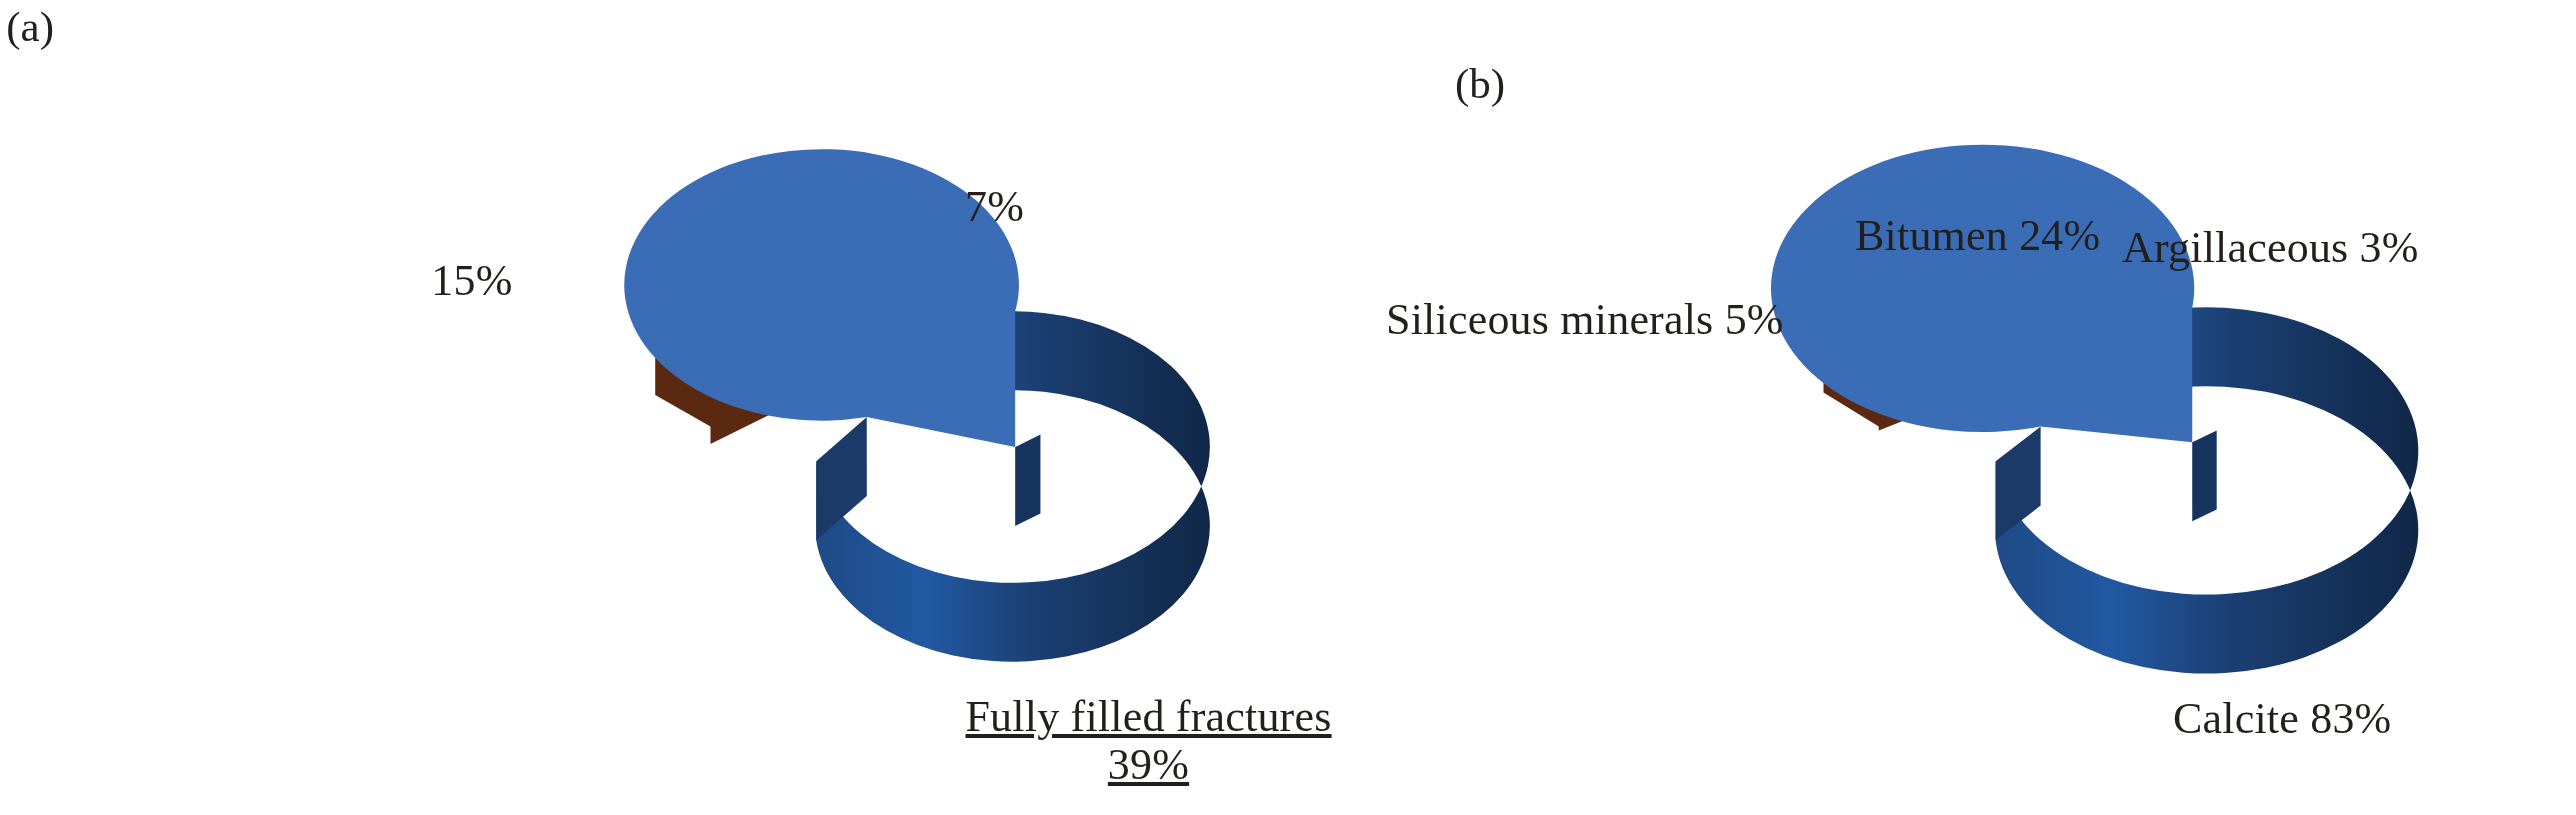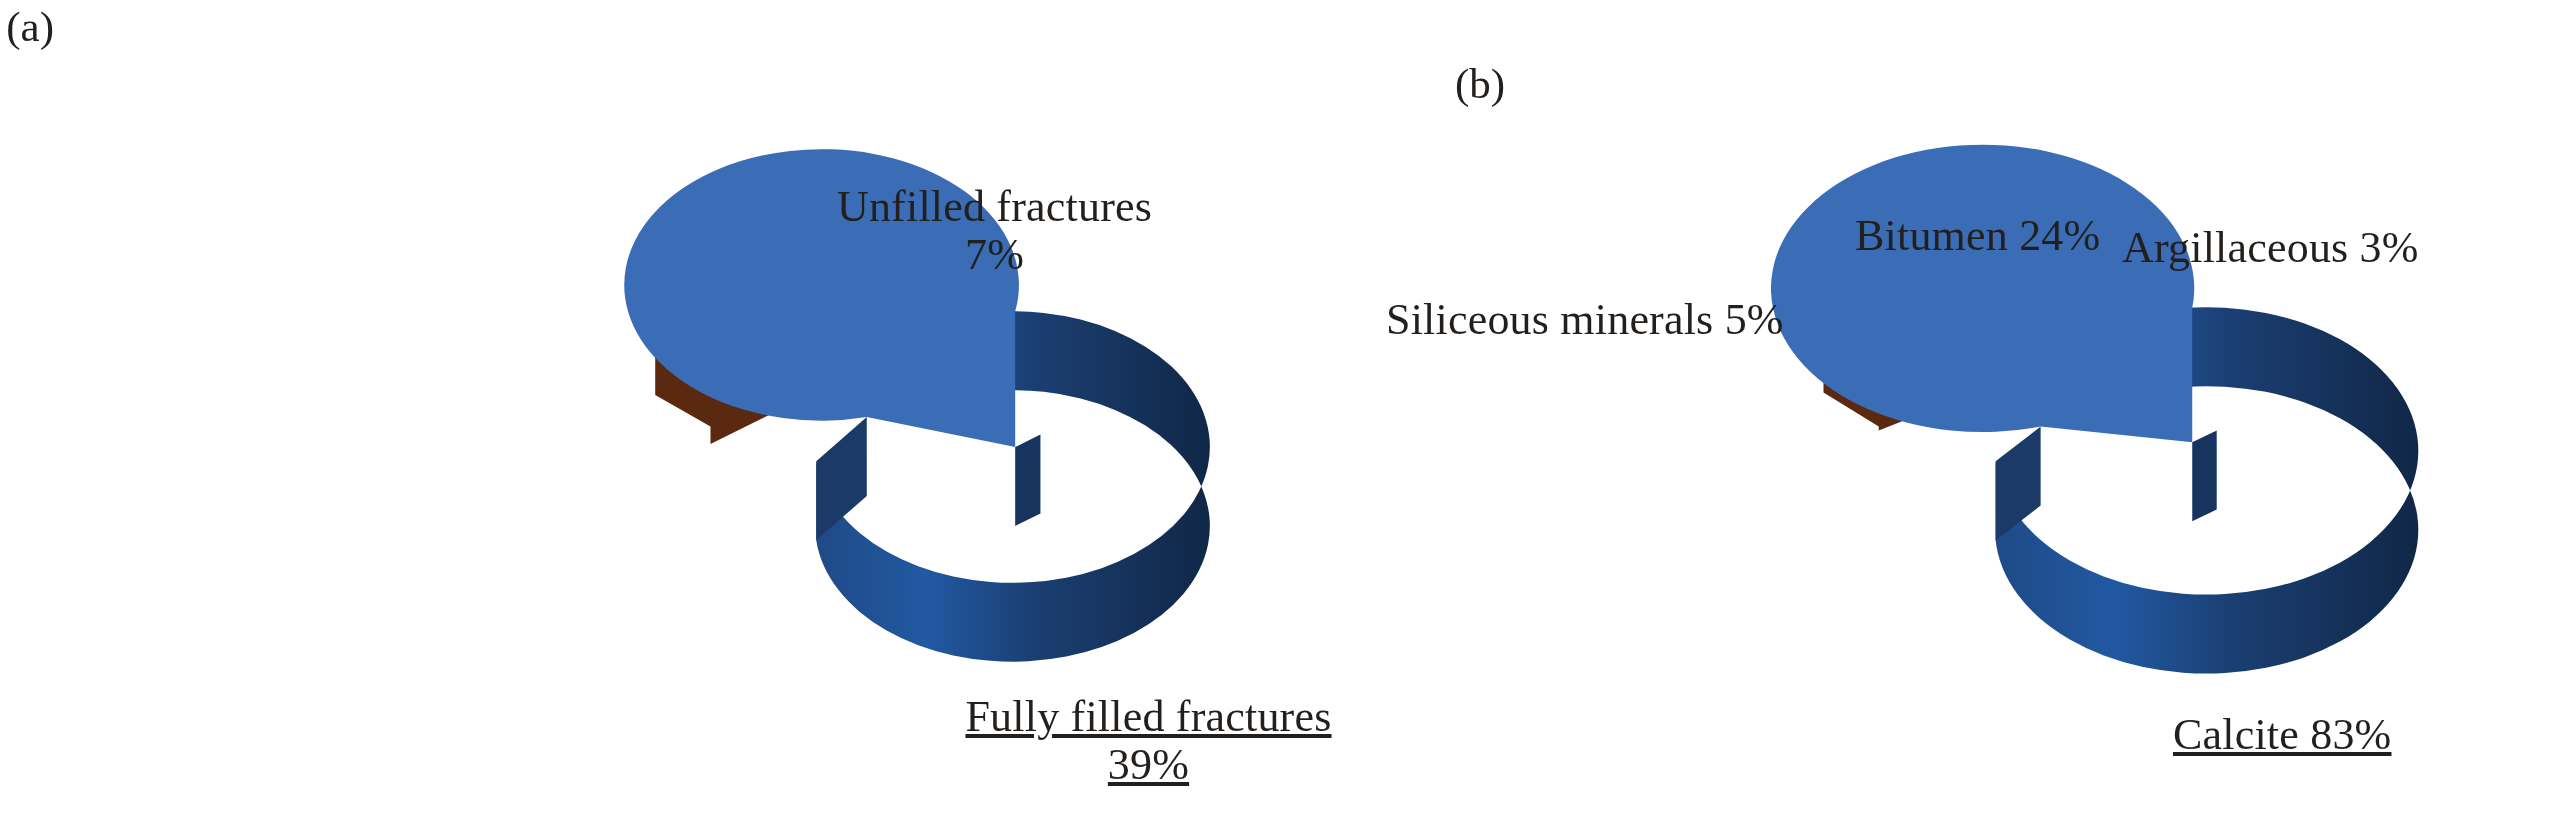--- a/index.html
+++ b/index.html
@@ -39,21 +39,21 @@
 
   
   #lbl-partial  { left: 188px;  top: 257px; width: 568px; text-align: center; }
   #lbl-unfilled { left: 789px; top: 183px; width: 411px; text-align: center; }
   #lbl-fully    { left: 904px; top: 693px; width: 489px; text-align: center; text-decoration: underline; }
 
   
   #lbl-siliceous { left: 1386px; top: 296px; }
   #lbl-bitumen   { left: 1855px; top: 212px; }
   #lbl-argill    { left: 2122px; top: 224px; }
-  #lbl-calcite   { left: 2173px; top: 711px; text-decoration: underline; }
+  #lbl-calcite   { left: 2173px; top: 695px; }
 
   .pie-svg { position: absolute; top: 0; left: 0; }
   #pie-left  { left: 0px;    top: 0px; }
   #pie-right { left: 1326px; top: 0px; }
 </style>
 </head>
 <body>
 
 <div id="page">
 
@@ -99,24 +99,24 @@
       <path d="M 1286 566 L 1286 666 L 1318 650 L 1318 550 Z" fill="#16345e"></path>
 
       <path d="M 1286 566
                L 1286 394
                A 250 172 0 1 0 1098 528
                L 1286 566 Z" fill="#3A6DB5"></path>
     </g>
   </svg>
 
   <div class="lbl two-line" id="lbl-partial">
+    <span class="pct">15%</span>
   </div>
 
   <div class="lbl two-line" id="lbl-unfilled">
-    <span>Unfilled fractures</span>
     <span class="pct">7%</span>
   </div>
 
   <div class="lbl two-line" id="lbl-fully">
     <span>Fully filled fractures</span>
     <span class="pct">39%</span>
   </div>
 
   <svg class="pie-svg" id="pie-right" width="1250" height="816" viewBox="0 0 1583 1033">
 

